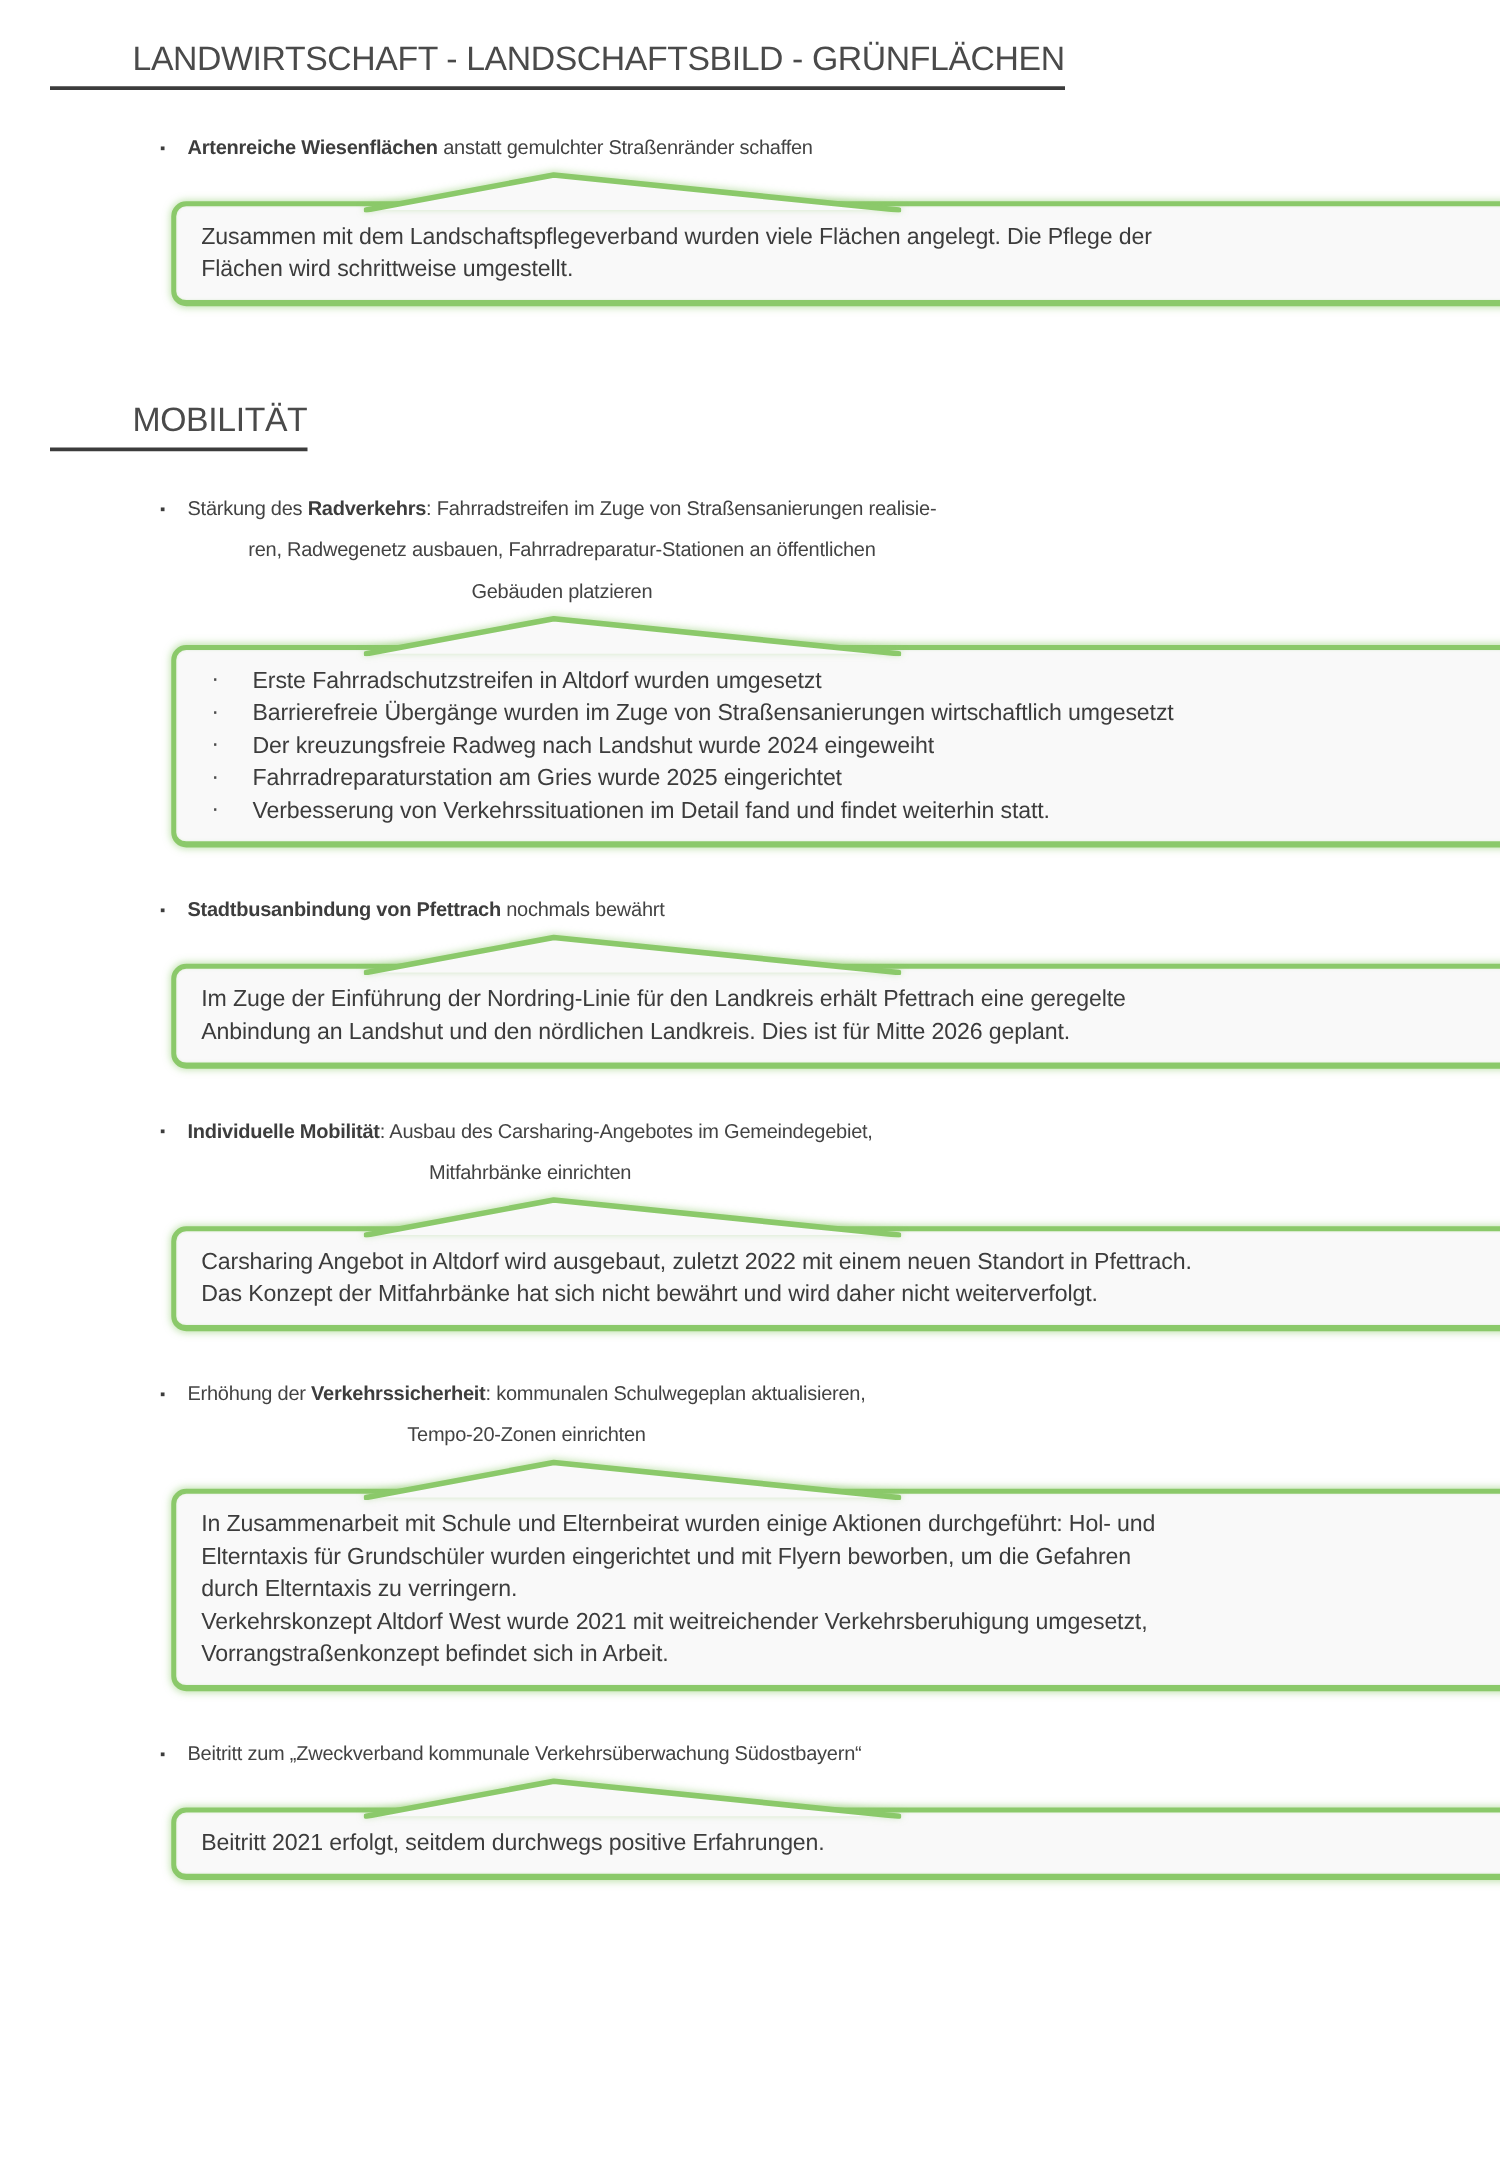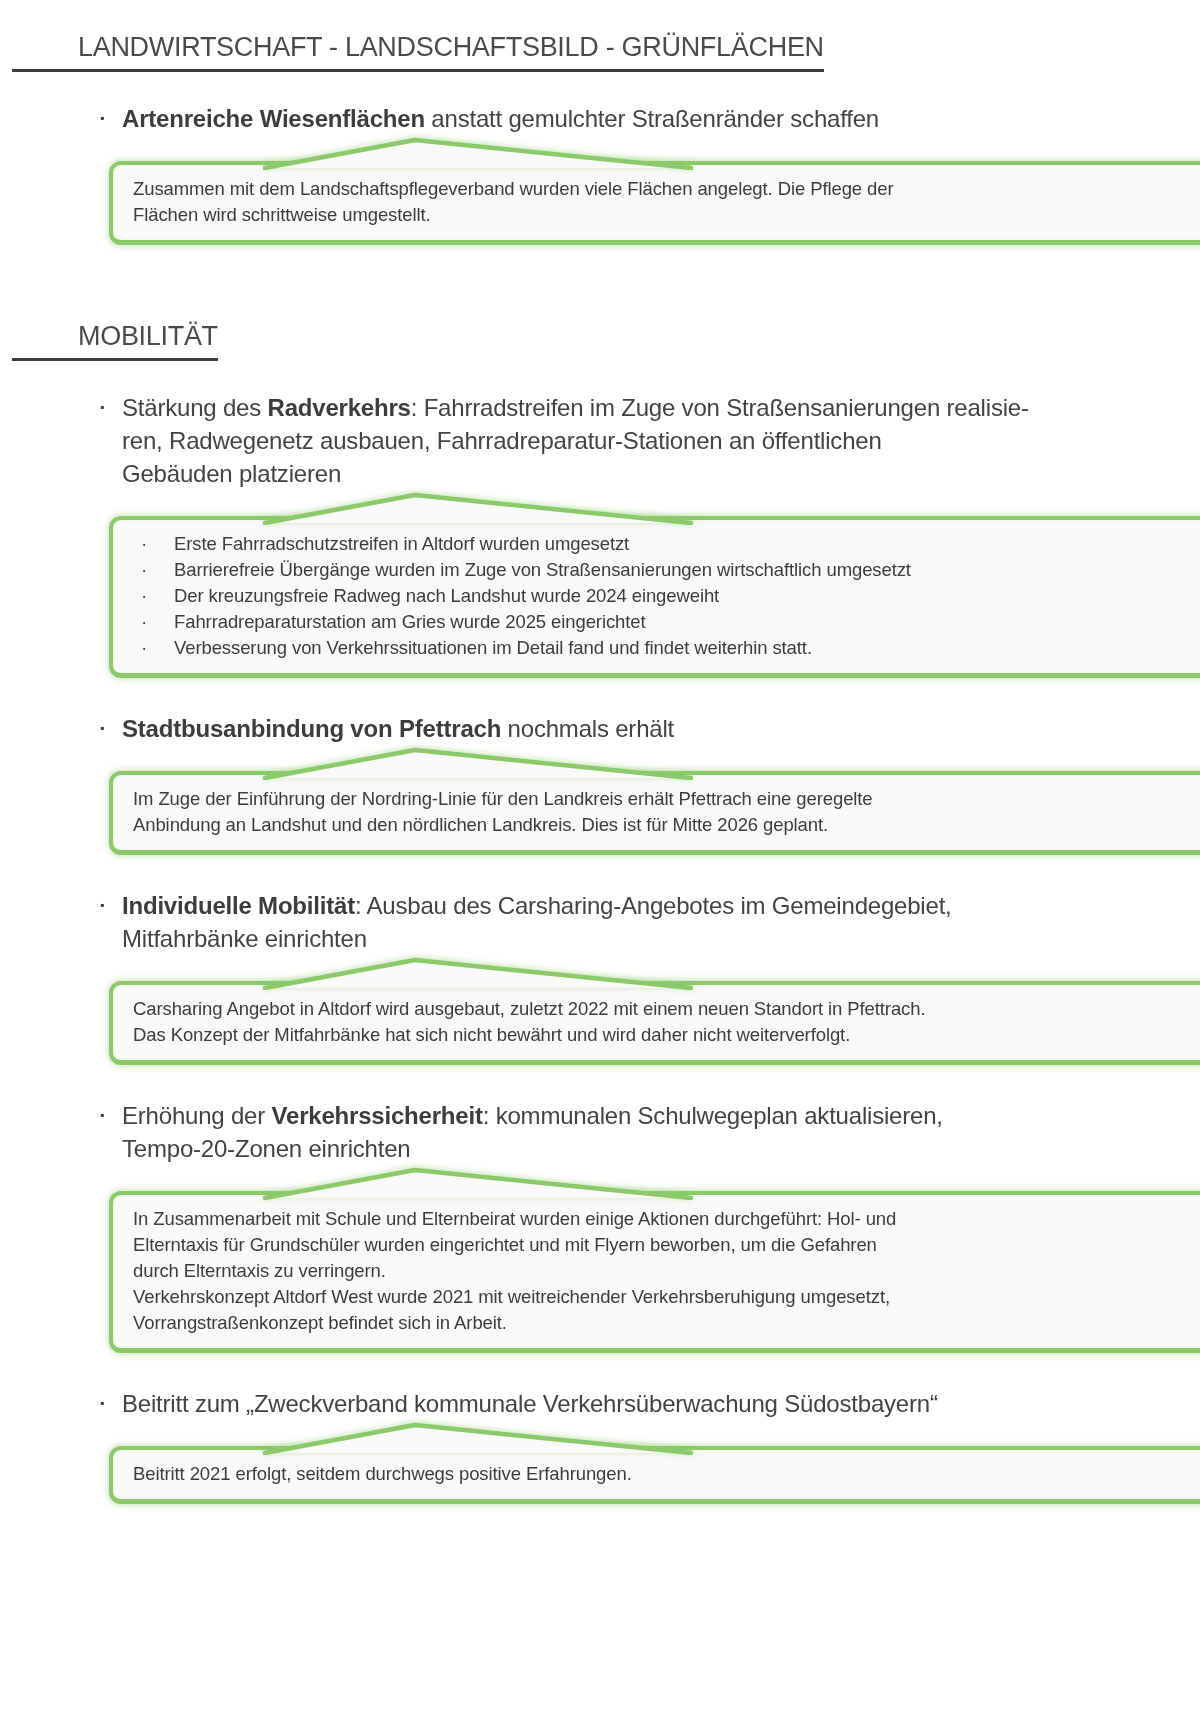--- a/index.html
+++ b/index.html
@@ -9,21 +9,21 @@
     --box-bg:#f9f9f9;
   }
   *{box-sizing:border-box;}
   html,body{margin:0;padding:0;}
   body{
     width:1200px;height:1733px;overflow:hidden;
     background:#ffffff;
     font-family:"Liberation Sans", sans-serif;
     color:var(--ink);
   }
-  .page{padding:30px 66px 0 78px;}
+  .page{padding:30px 66px 0 78px;margin-left:28px;}
 
   
   .section + .section{margin-top:74px;}
   .heading-wrap{display:table;}
   .heading{
     margin:0;font-size:27px;font-weight:400;letter-spacing:-.3px;
     color:#4a4a4a;line-height:34px;white-space:nowrap;
   }
   .heading-rule{
     height:3px;background:#3c3c3c;border:none;
@@ -32,21 +32,21 @@
 
   
   .items{margin-left:22px;}
   .item{margin-top:34px;}
   .item:first-child{margin-top:30px;}
   .bullet-row{display:flex;align-items:flex-start;}
   .bullet-marker{
     flex:0 0 22px;font-size:12px;line-height:33px;color:#3d3d3d;
     user-select:none;
   }
-  .bullet-lines{font-size:24px;line-height:33px;letter-spacing:-.2px;color:#434343;}
+  .bullet-lines{font-size:16px;line-height:33px;letter-spacing:-.2px;color:#434343;text-align:center;}
   .bullet-line{white-space:nowrap;}
   .bullet-lines .b{font-weight:700;color:#3d3d3d;}
 
   
   .callout{
     position:relative;
     margin-top:26px;margin-left:9px;
     width:1126px;
     background:var(--box-bg);
     border:4px solid var(--accent);
@@ -139,21 +139,21 @@
                 <span class="list-marker">·</span>
                 <span class="callout-list-text">Verbesserung von Verkehrssituationen im Detail fand und findet weiterhin statt.</span>
               </div>
             </div>
           </div>
         </div>
         <div class="item">
           <div class="bullet-row">
             <span class="bullet-marker">▪</span>
             <div class="bullet-lines">
-              <div class="bullet-line"><span class="b">Stadtbusanbindung von Pfettrach</span><span> nochmals erhält</span></div>
+              <div class="bullet-line"><span class="b">Stadtbusanbindung von Pfettrach</span><span> nochmals bewährt</span></div>
             </div>
           </div>
           <div class="callout">
             <svg width="430" height="36" viewBox="0 0 430 36" class="callout-pointer">
               <path d="M2 34 L152 6 L428 34" fill="#f9f9f9" stroke="var(--accent)" stroke-width="4.5" stroke-linejoin="round" stroke-linecap="round"></path>
             </svg>
             <div class="callout-content">
               <div class="callout-para-line">Im Zuge der Einführung der Nordring-Linie für den Landkreis erhält Pfettrach eine geregelte</div>
               <div class="callout-para-line">Anbindung an Landshut und den nördlichen Landkreis. Dies ist für Mitte 2026 geplant.</div>
             </div>

